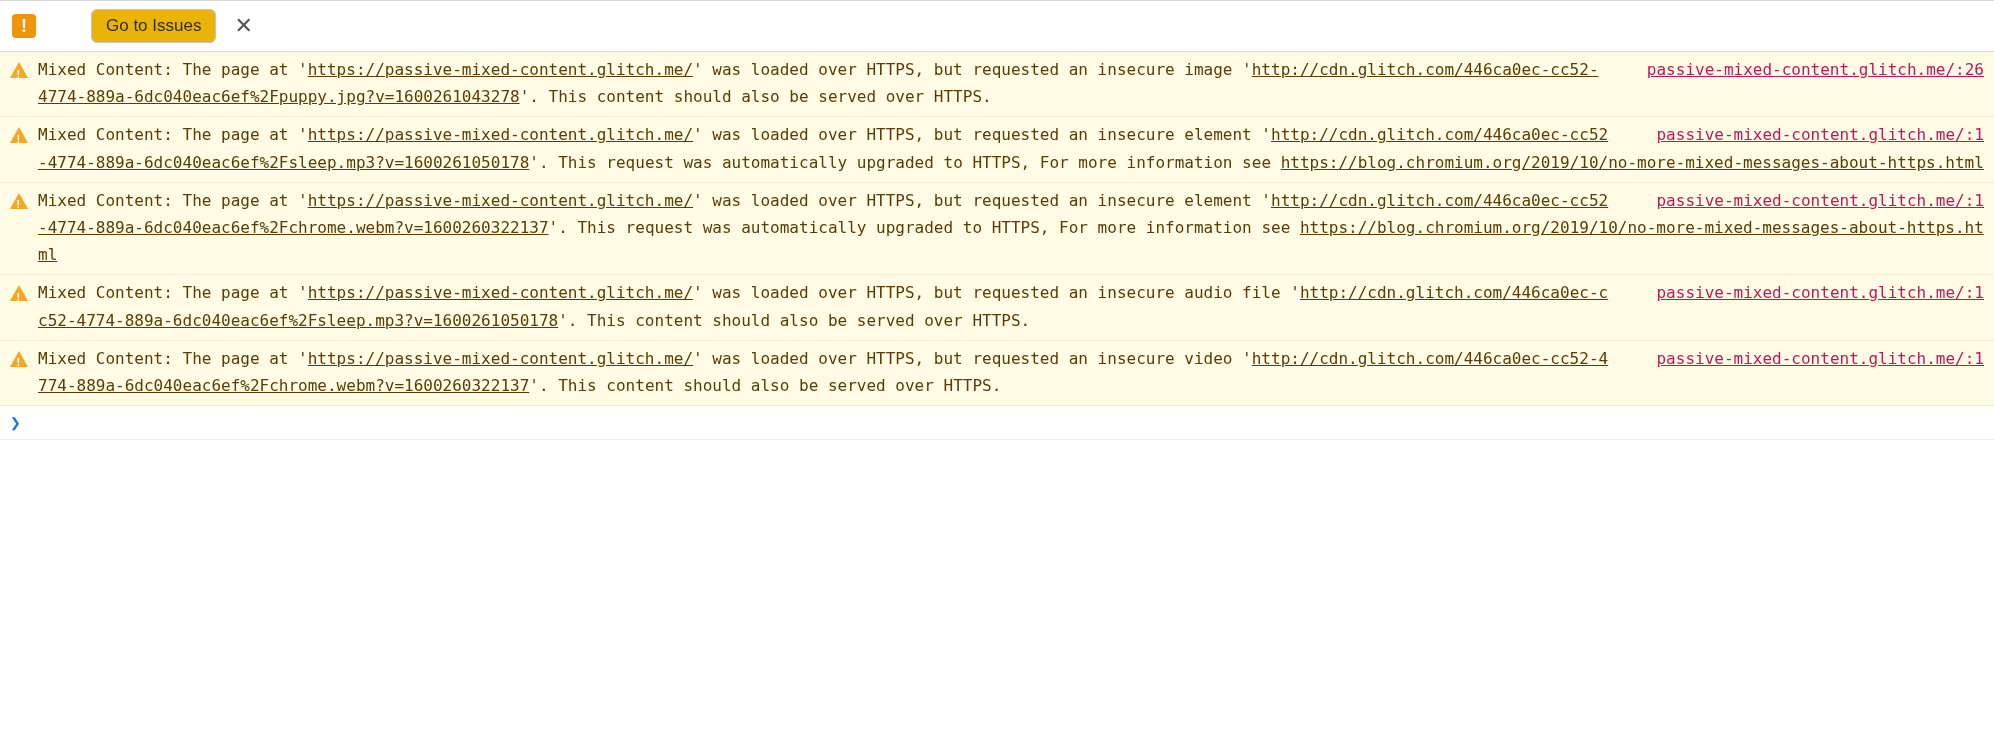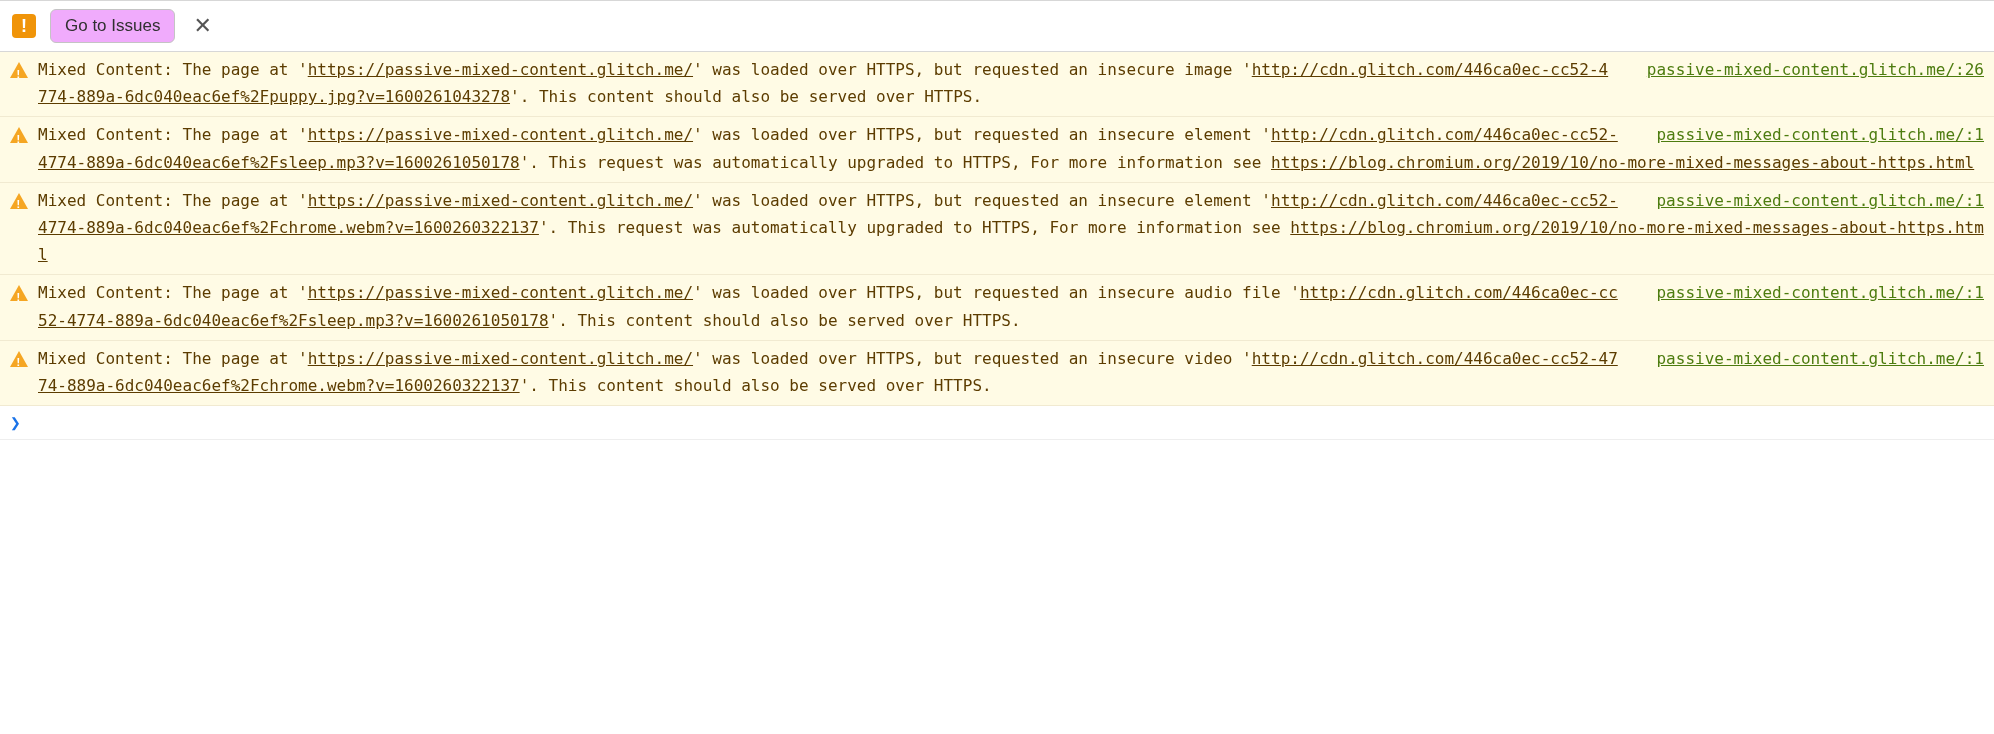--- a/index.html
+++ b/index.html
@@ -22,22 +22,23 @@
   .issues-bar .icon-box {
     width: 24px; height: 24px; border-radius: 4px;
     background: #f09409;
     display: flex; align-items: center; justify-content: center;
     flex: 0 0 auto;
   }
   .issues-bar .icon-box span { color: #fff; font-weight: 700; font-size: 18px; line-height: 1; }
   .issues-bar .msg { flex: 1; font-size: 17px; color: #303030; }
   .issues-bar .btn {
     border: 1px solid #c4c4c4; border-radius: 6px;
-    padding: 6px 14px; font-size: 17px; background: #f0abfc; cursor: pointer;
+    padding: 6px 14px; font-size: 17px; background: #eab308; cursor: pointer;
     color: #303030;
+    margin-left: 41px;
   }
   .issues-bar .close { font-size: 22px; color: #555; cursor: pointer; line-height: 1; padding: 0 4px; }
 
   .console-row {
     display: flex;
     align-items: flex-start;
     background: #fffbe5;
     border-bottom: 1px solid #f1ead1;
     padding: 4px 10px 6px 10px;
     font-family: Consolas, "Menlo", monospace;
@@ -64,22 +65,22 @@
   .console-row .body {
     flex: 1;
     word-break: break-all;
     white-space: normal;
     position: relative;
     padding-right: 0;
   }
   .console-row .source {
     float: right;
     text-decoration: underline;
-    color: #4d7c0f;
-    margin-left: 31px;
+    color: #be185d;
+    margin-left: 40px;
     white-space: nowrap;
     cursor: pointer;
   }
   .console-row a.ul {
     text-decoration: underline;
     color: #5c3c00;
     cursor: pointer;
   }
   .frag { white-space: normal; margin-top: 8px; }
 

